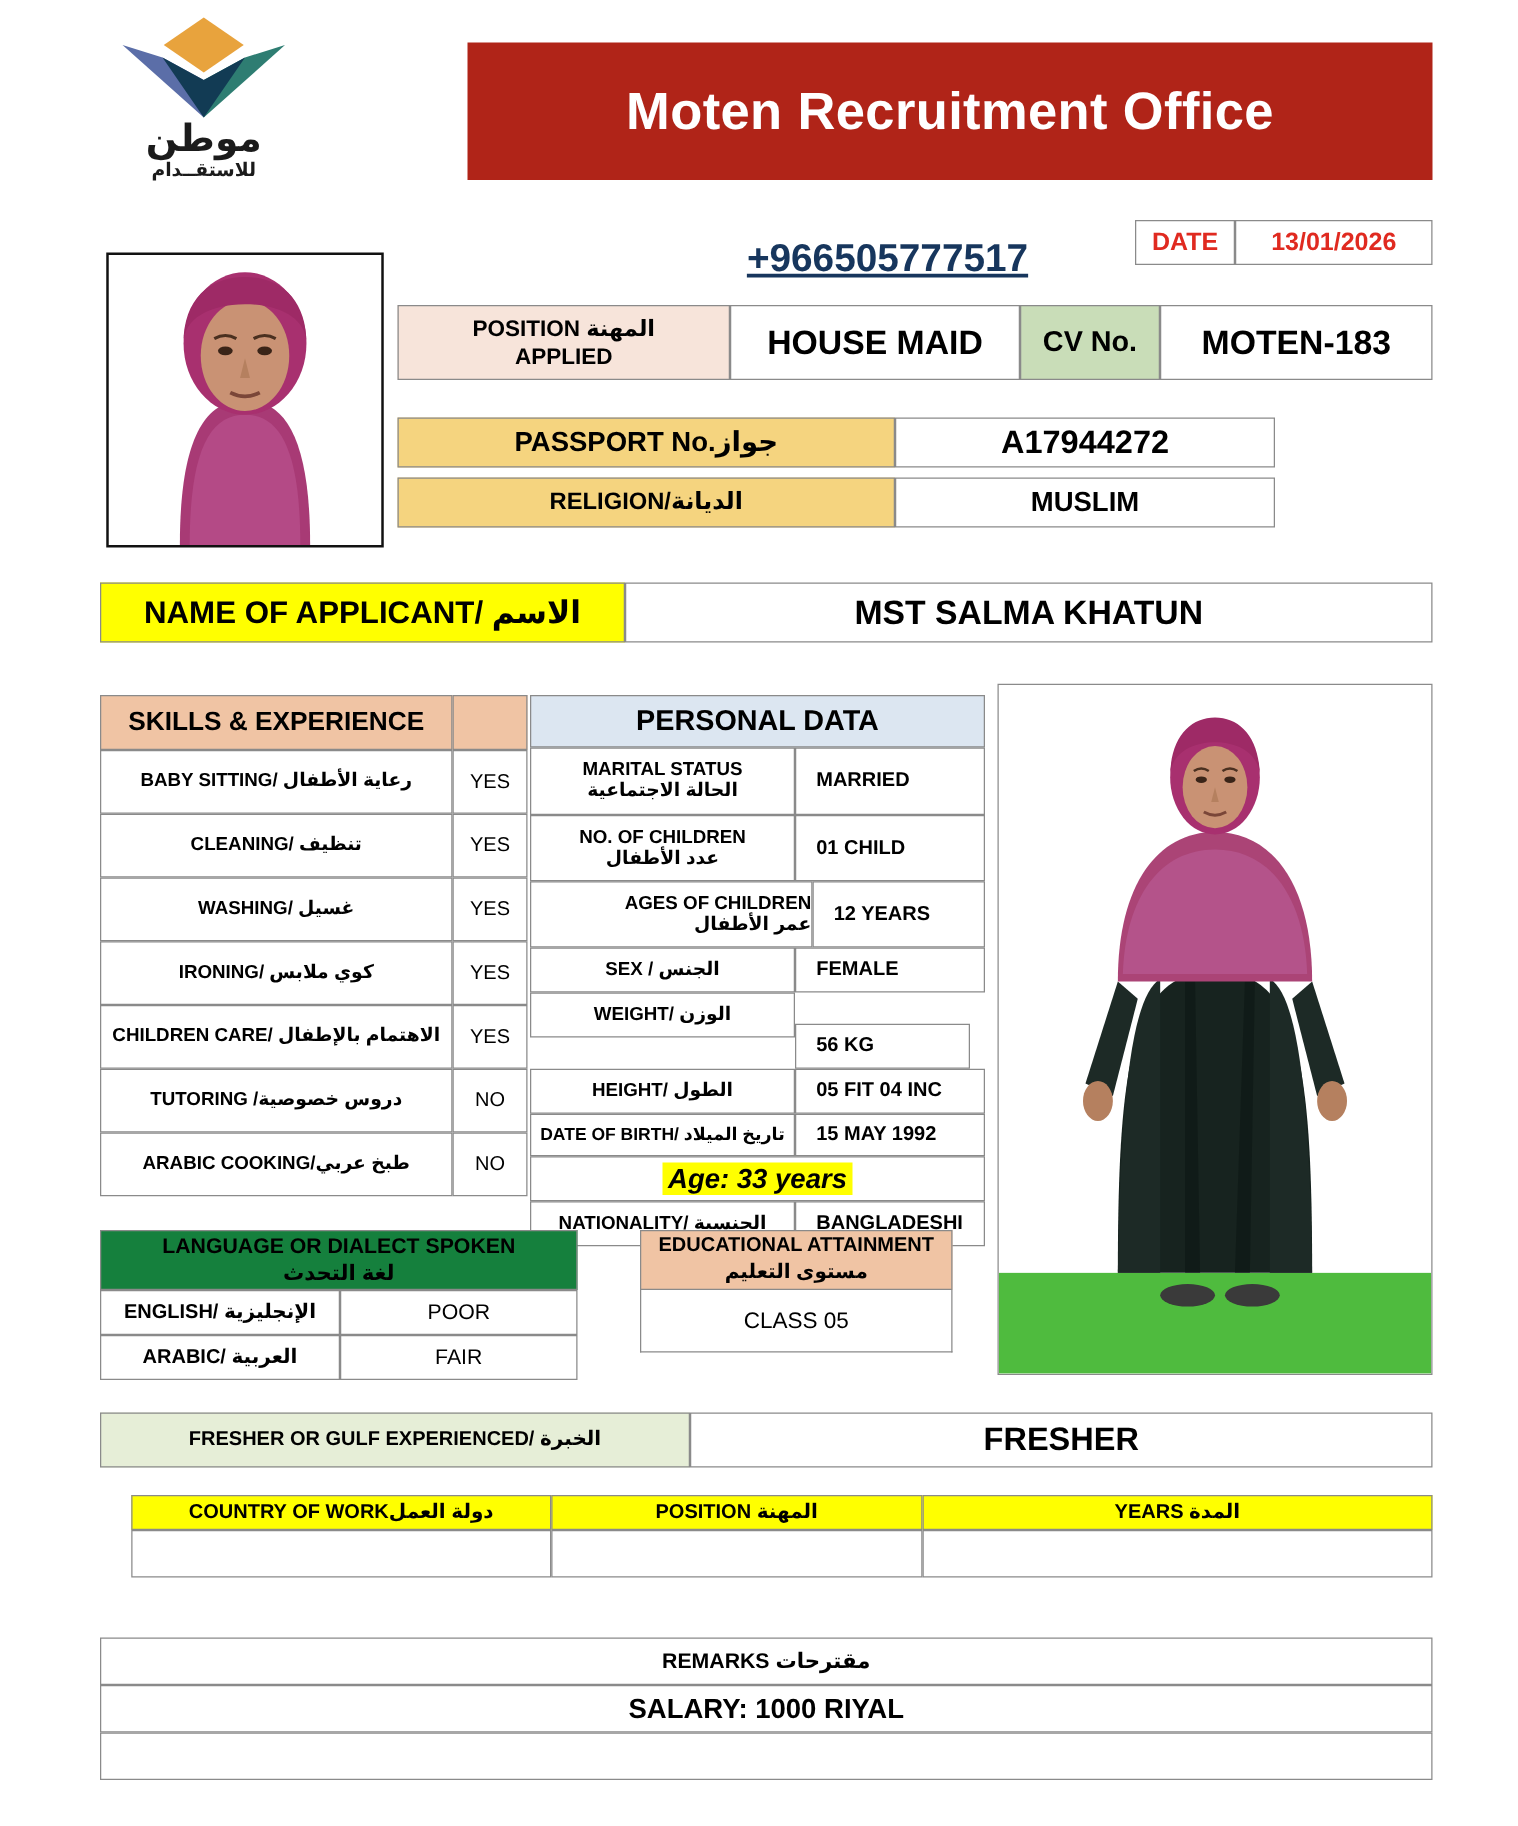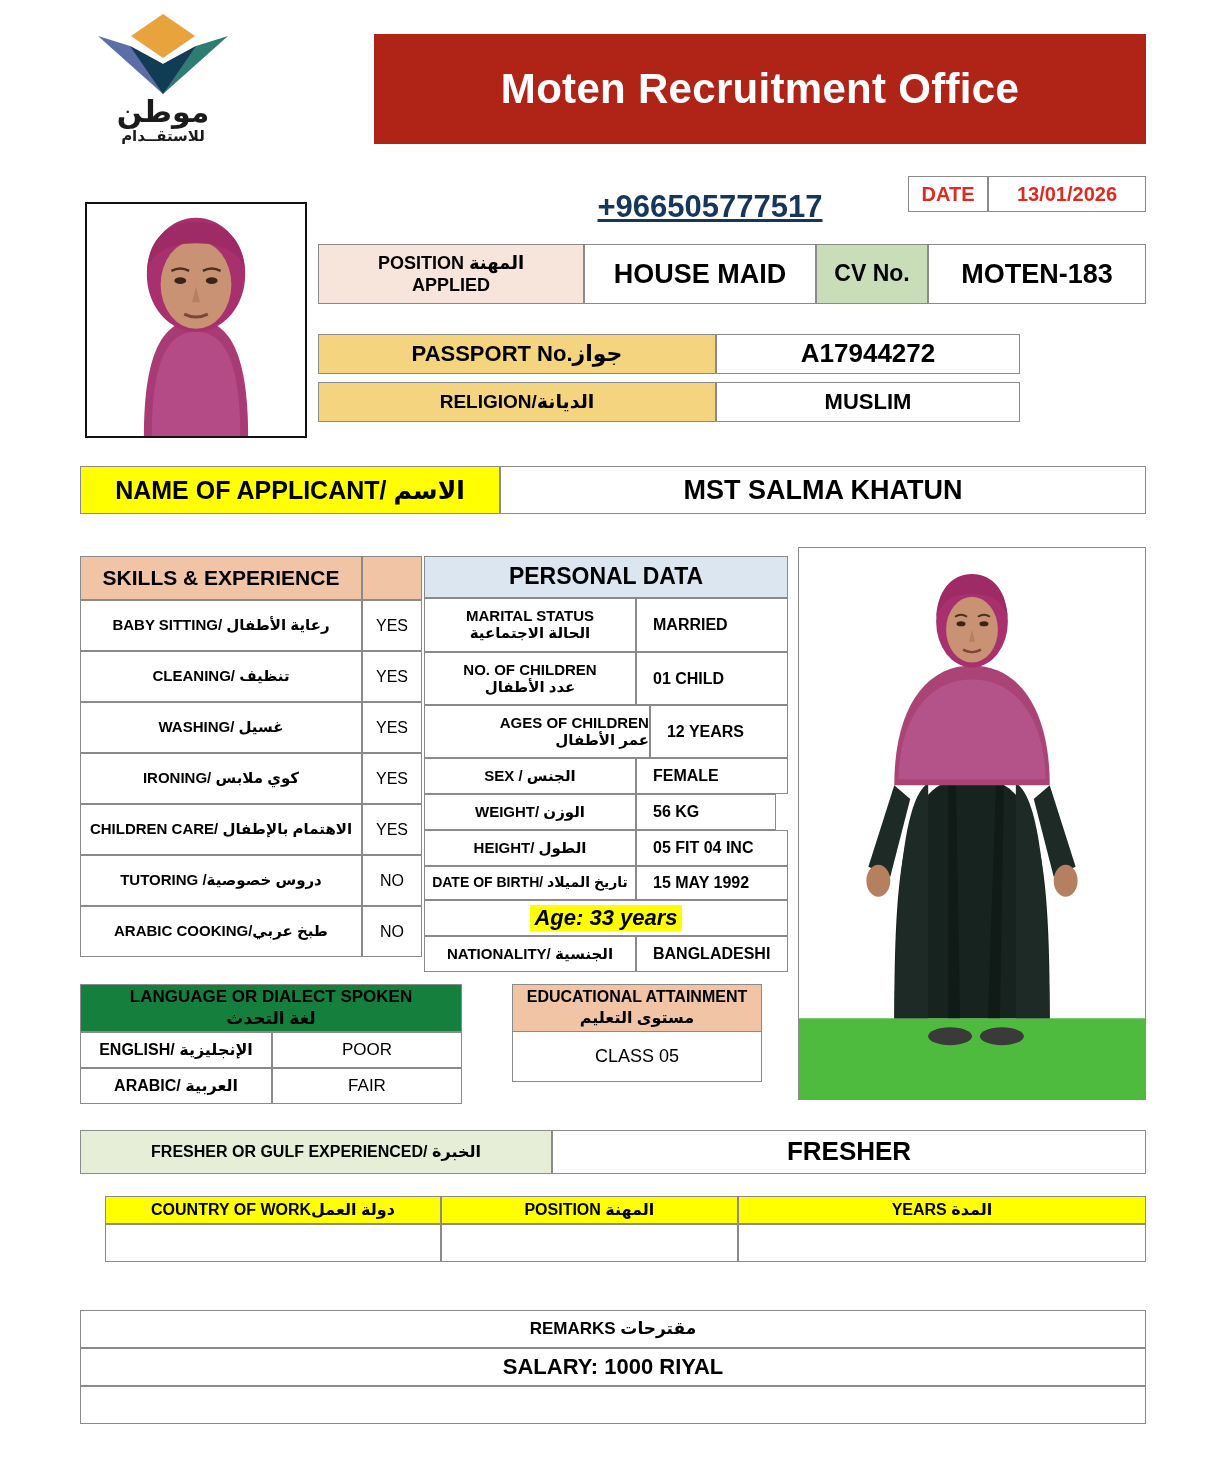--- a/index.html
+++ b/index.html
@@ -234,21 +234,21 @@
     <div class="pd-v" style="width:152px;height:53px;">12 YEARS</div>
   </div>
 
   <div class="pd-row">
     <div class="pd-l pd1" style="width:212px;height:36px;">SEX / الجنس</div>
     <div class="pd-v" style="width:152px;height:36px;">FEMALE</div>
   </div>
 
   <div class="pd-row">
     <div class="pd-l pd1" style="width:212px;height:36px;">WEIGHT/ الوزن</div>
-    <div class="pd-v" style="width:140px;height:36px;">56 KG</div>
+    <div class="pd-v" style="width:140px;height:36px;margin-top:25px;">56 KG</div>
   </div>
 
   <div class="pd-row">
     <div class="pd-l pd1" style="width:212px;height:36px;">HEIGHT/ الطول</div>
     <div class="pd-v" style="width:152px;height:36px;">05 FIT 04 INC</div>
   </div>
 
   <div class="pd-row">
     <div class="pd-l pd1" style="width:212px;height:34px;font-size:14px;">DATE OF BIRTH/ تاريخ الميلاد</div>
     <div class="pd-v" style="width:152px;height:34px;">15 MAY 1992</div>

